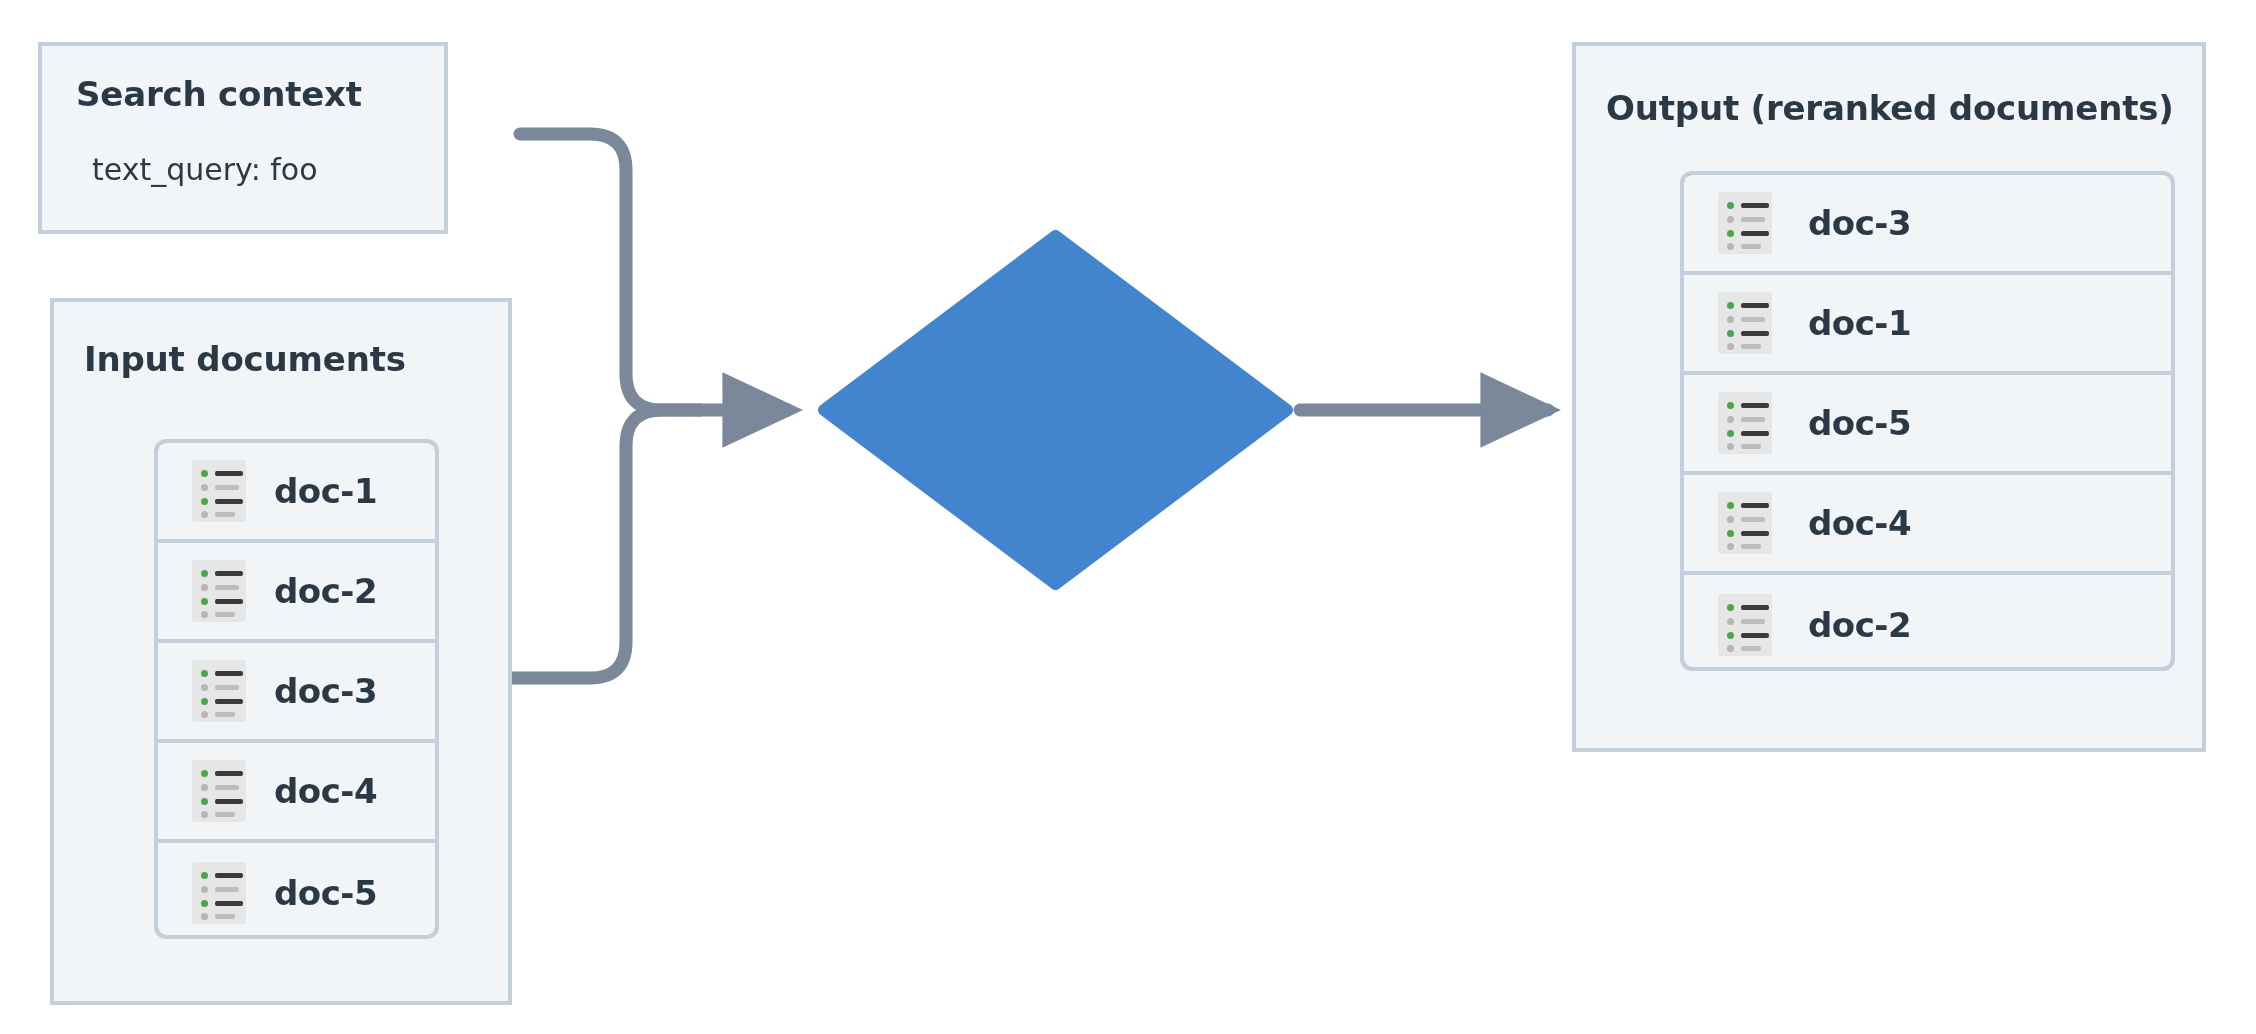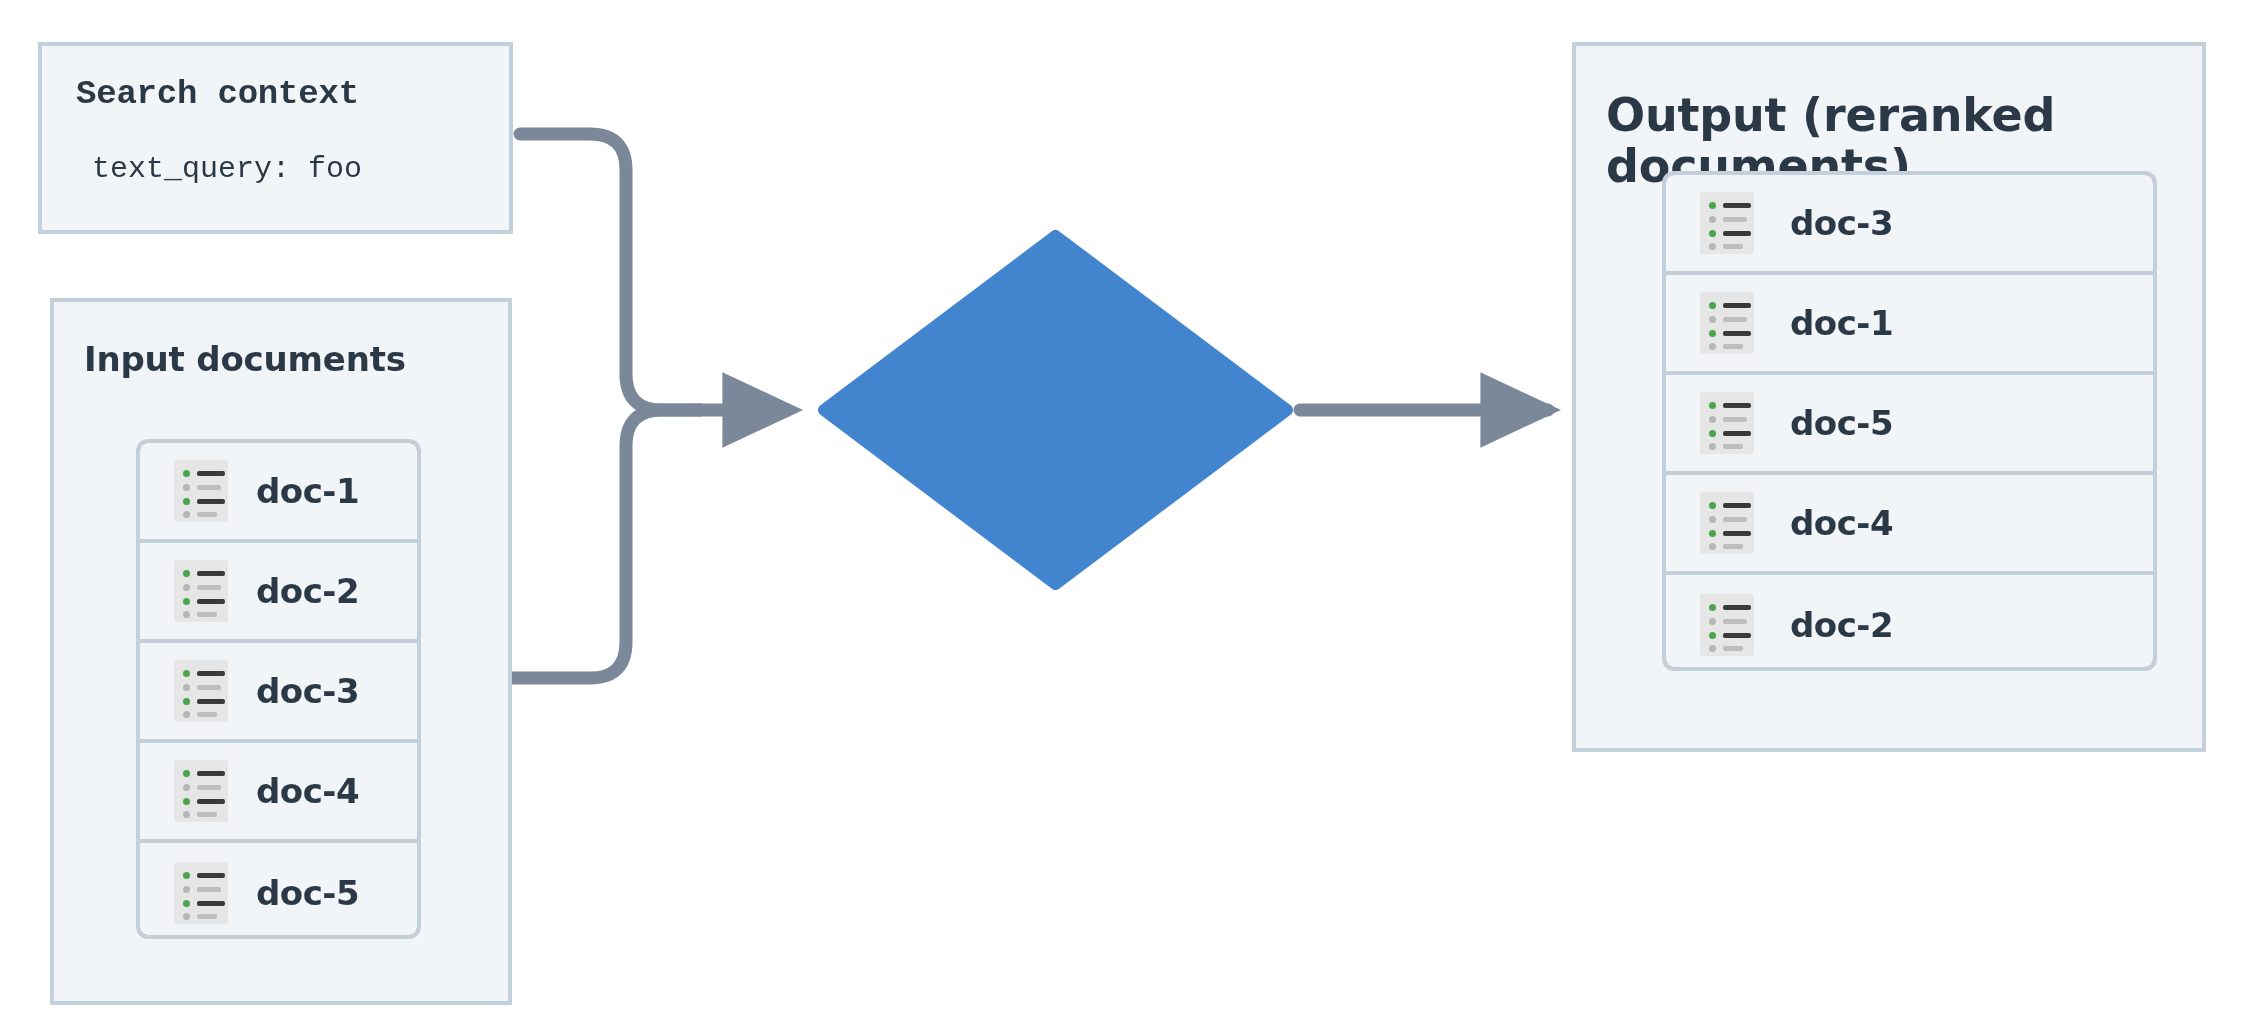--- a/index.html
+++ b/index.html
@@ -35,23 +35,22 @@
   .panel-title {
     font-weight: bold;
     color: #2b3947;
     letter-spacing: -0.2px;
   }
 
   
   #search-context-box {
     left: 38px;
     top: 42px;
-    width: 475px;
+    width: 410px;
     height: 192px;
-    font-family: Liberation Mono, monospace;
   }
   #search-context-title {
     position: absolute;
     left: 34px;
     top: 30px;
     font-size: 34px;
     line-height: 1.1;
   }
   #search-context-query {
     position: absolute;
@@ -83,32 +82,33 @@
   #output-panel {
     left: 1572px;
     top: 42px;
     width: 634px;
     height: 710px;
   }
   #output-panel-title {
     position: absolute;
     left: 30px;
     top: 44px;
-    font-size: 46px;
+    font-size: 34px;
     line-height: 1.1;
   }
 
   
   .doc-list {
     position: absolute;
     border: 4px solid #c3cfdb;
     border-radius: 12px;
     box-sizing: border-box;
     overflow: hidden;
     background: #ef4444;
+    margin-left: 18px;
   }
   #input-doc-list {
     left: 82px;
     top: 137px;
     width: 285px;
     height: 500px;
   }
   #output-doc-list {
     left: 86px;
     top: 125px;

